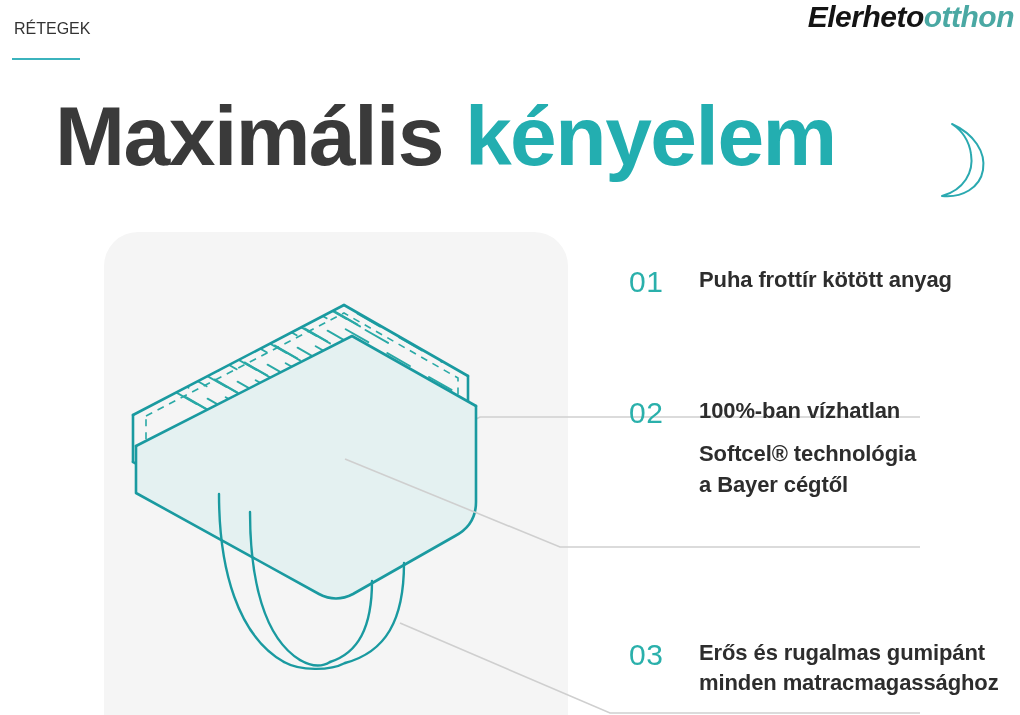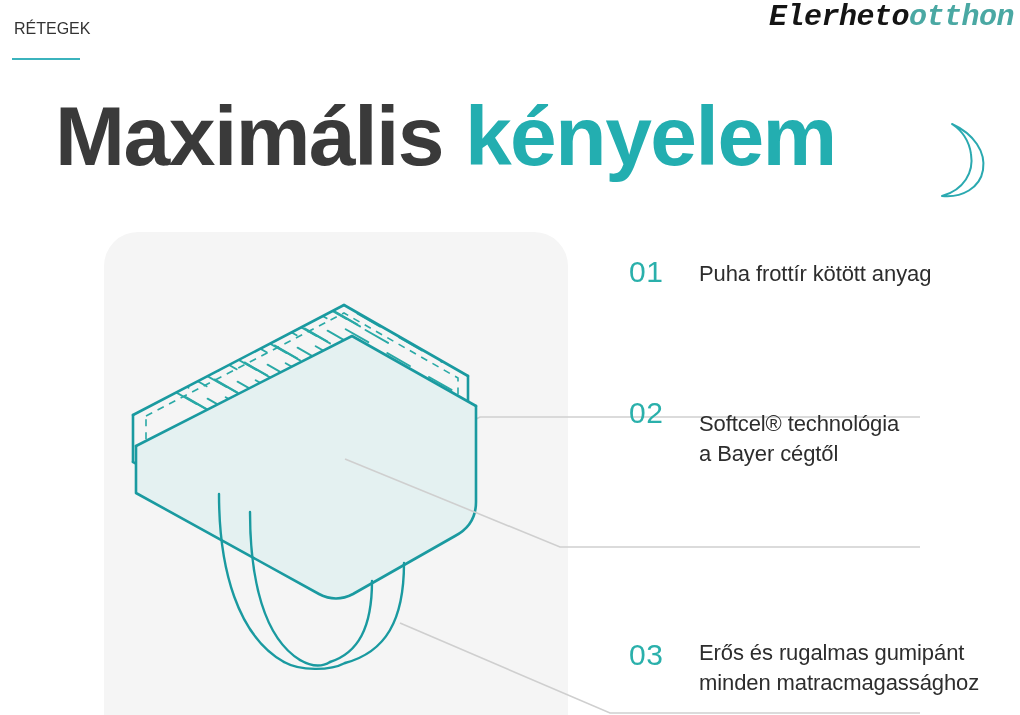--- a/index.html
+++ b/index.html
@@ -27,21 +27,21 @@
     margin-left: -2px;
     width: 68px;
     height: 2px;
     background: #3bb3bd;
   }
 
   #brand-logo {
     position: absolute;
     right: 6px;
     top: 2px;
-    font-family: Liberation Mono, monospace;
+    font-family: Liberation Sans, sans-serif;
     font-style: italic;
     font-weight: 700;
     font-size: 30px;
     letter-spacing: -0.5px;
     white-space: nowrap;
     line-height: 1;
   }
   #brand-logo .brand-dark { color: #141414; }
   #brand-logo .brand-teal { color: #4aa8a3; }
 
@@ -100,28 +100,28 @@
     line-height: 1.15;
     width: 52px;
     flex: 0 0 52px;
   }
   .callout-body {
     display: flex;
     flex-direction: column;
   }
   .callout-line {
     font-size: 22px;
-    font-weight: 400;
+    font-weight: 700;
     color: #2d2d2d;
     line-height: 1.38;
     letter-spacing: -0.1px;
   }
   .callout-para-gap { margin-top: 13px; }
 
-  #callout-01 { left: 629px; top: 255px; align-items: flex-end; }
+  #callout-01 { left: 629px; top: 265px; }
   #callout-02 { left: 629px; top: 396px; justify-content: center; }
   #callout-03 { left: 629px; top: 638px; }
 </style>
 </head>
 <body>
 
 <div id="eyebrow-block">
   <div>RÉTEGEK</div>
   <div id="eyebrow-rule"></div>
 </div>
@@ -244,20 +244,21 @@
 <div id="callout-01" class="callout">
   <div class="callout-number">01</div>
   <div class="callout-body">
     <div class="callout-line">Puha frottír kötött anyag</div>
   </div>
 </div>
 
 <div id="callout-02" class="callout">
   <div class="callout-number">02</div>
   <div class="callout-body">
+    <div class="callout-line">100%-ban vízhatlan</div>
     <div class="callout-line callout-para-gap"><span>Softcel</span><span>® technológia</span></div>
     <div class="callout-line">a Bayer cégtől</div>
   </div>
 </div>
 
 <div id="callout-03" class="callout">
   <div class="callout-number">03</div>
   <div class="callout-body">
     <div class="callout-line">Erős és rugalmas gumipánt</div>
     <div class="callout-line">minden matracmagassághoz</div>

